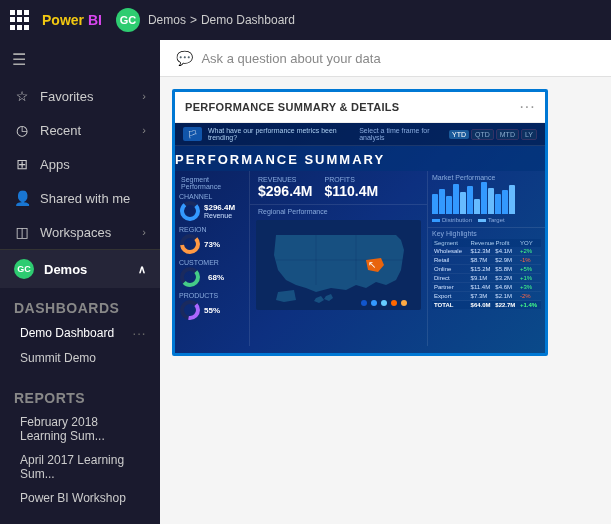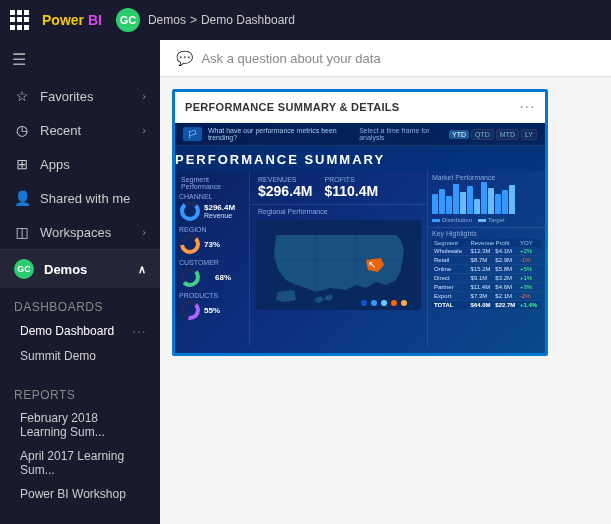--- a/index.html
+++ b/index.html
@@ -75,22 +75,22 @@
     .demos-avatar {
       width: 20px; height: 20px; border-radius: 50%; background: #2ecc71;
       color: white; font-size: 9px; font-weight: bold;
       display: flex; align-items: center; justify-content: center;
     }
 
     
     .sub-section { padding: 8px 0; }
     .sub-section-header {
       padding: 4px 14px;
-      font-size: 12px;
-      font-weight: 400;
+      font-size: 14px;
+      font-weight: 700;
       color: #888;
       letter-spacing: 0.5px;
       text-transform: uppercase;
     }
     .sub-item {
       display: flex; align-items: center; justify-content: space-between;
       padding: 5px 14px 5px 20px;
       cursor: pointer;
       font-size: 12px;
       color: #ccc;
@@ -341,21 +341,21 @@
                     <circle cx="11" cy="11" r="8" fill="none" stroke="#ff9944" stroke-width="4" stroke-dasharray="30 20" stroke-dashoffset="6"></circle>
                   </svg>
                   <div style="font-size:7px;color:#cce0ff">
                       <div style="font-size:8px;color:white;font-weight:bold">73%</div>
                     </div>
                 </div>
               </div>
 
               <div style="padding:2px 4px">
                 <div style="font-size:7px;color:#88aadd">CUSTOMER</div>
-                <div style="display:flex;align-items:center;gap:14px">
+                <div style="display:flex;align-items:center;gap:7px">
                   <svg width="22" height="22" viewBox="0 0 22 22">
                     <circle cx="11" cy="11" r="8" fill="none" stroke="#1a2a5e" stroke-width="4"></circle>
                     <circle cx="11" cy="11" r="8" fill="none" stroke="#44cc88" stroke-width="4" stroke-dasharray="25 25" stroke-dashoffset="6"></circle>
                   </svg>
                   <div style="font-size:7px;color:#cce0ff">
                       <div style="font-size:8px;color:white;font-weight:bold">68%</div>
                     </div>
                 </div>
               </div>
 

